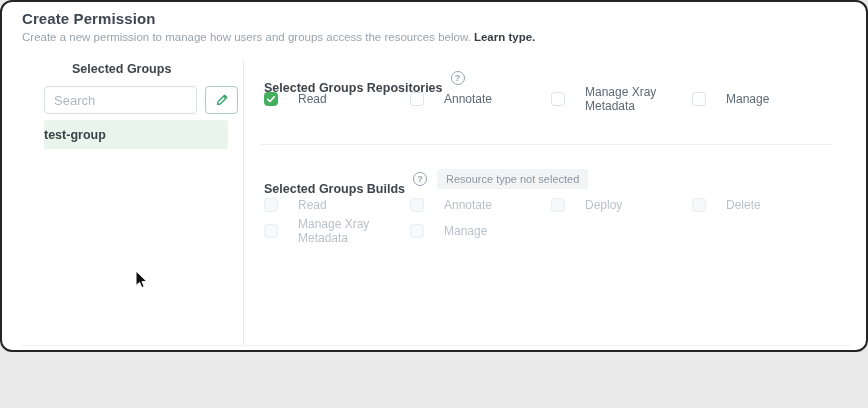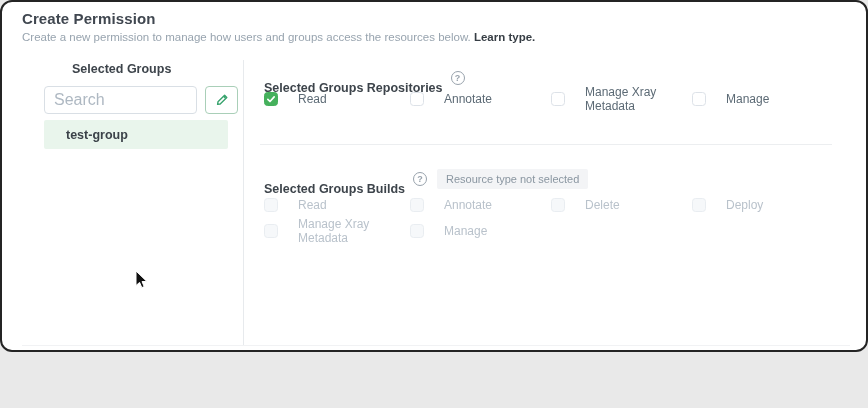--- a/index.html
+++ b/index.html
@@ -25,32 +25,32 @@
 
   
   .groups-title {
     position: absolute; left: 42px; top: 60px;
     font-size: 12.5px; font-weight: 700; color: #3d444b; margin-left: 28px;
   }
   .search-input {
     position: absolute; left: 42px; top: 84px; width: 153px; height: 28px;
     border: 1px solid #d9dfe5; border-radius: 4px; background: #fff;
     font-family: "Liberation Sans", sans-serif;
-    font-size: 16px; color: #3d444b; padding: 0 9px; outline: none;
+    font-size: 13px; color: #3d444b; padding: 0 9px; outline: none;
   }
   .search-input::placeholder { color: #aeb8c2; }
   .edit-btn {
     position: absolute; left: 203px; top: 84px; width: 33px; height: 28px;
     border: 1px solid #a9cfb8; border-radius: 4px; background: #fff;
     display: flex; align-items: center; justify-content: center; cursor: pointer;
   }
   .group-list { position: absolute; left: 42px; top: 118px; width: 184px; }
   .group-item {
     height: 29px; background: #e9f5ec; border-radius: 2px;
-    display: flex; align-items: center; padding: 0 22px;
+    display: flex; align-items: center; padding: 0 0;
     font-size: 12.5px; font-weight: 600; color: #3b4249; cursor: pointer;
   }
 
   .v-divider {
     position: absolute; left: 241px; top: 58px; width: 1px; height: 285px;
     background: #e7eaed;
   }
 
   
   .section-head { position: absolute; display: flex; align-items: center; gap: 8px; }
@@ -175,25 +175,25 @@
       <div class="perm-item disabled">
         <span class="checkbox disabled"></span>
         <span class="perm-label">Read</span>
       </div>
       <div class="perm-item disabled">
         <span class="checkbox disabled"></span>
         <span class="perm-label">Annotate</span>
       </div>
       <div class="perm-item disabled">
         <span class="checkbox disabled"></span>
+        <span class="perm-label">Deploy</span>
+      </div>
+      <div class="perm-item disabled">
+        <span class="checkbox disabled"></span>
         <span class="perm-label">Delete</span>
-      </div>
-      <div class="perm-item disabled">
-        <span class="checkbox disabled"></span>
-        <span class="perm-label">Deploy</span>
       </div>
       <div class="perm-item disabled">
         <span class="checkbox disabled"></span>
         <span class="perm-label">Manage Xray Metadata</span>
       </div>
       <div class="perm-item disabled">
         <span class="checkbox disabled"></span>
         <span class="perm-label">Manage</span>
       </div>
     </div>

